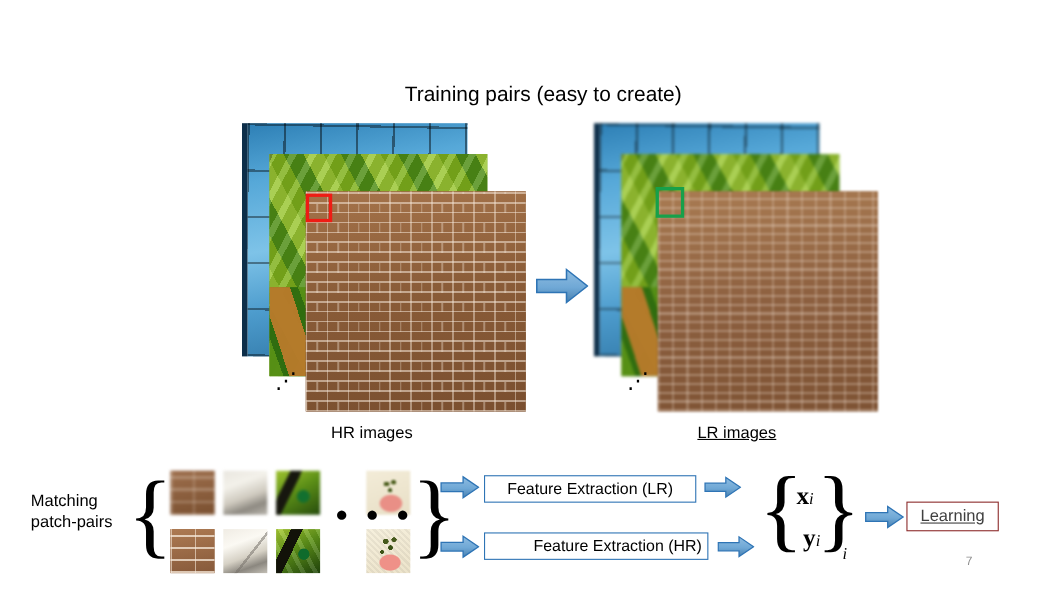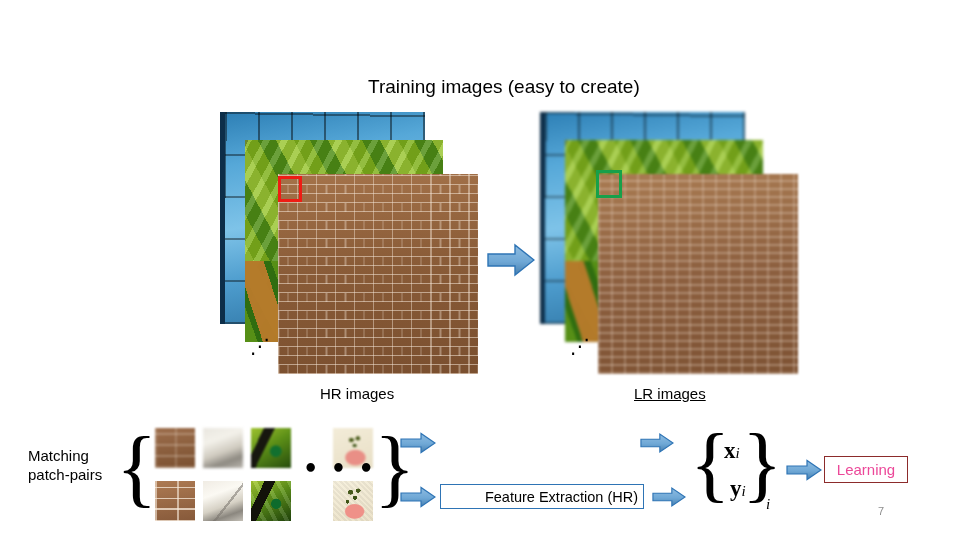--- a/index.html
+++ b/index.html
@@ -19,21 +19,21 @@
     font-size:38px;line-height:44px;font-weight:400;
     letter-spacing:-0.2px;color:#000;
   }
   .subtitle{
     position:absolute;left:368px;top:76px;
     font-size:19px;color:#000;
   }
   .caption{
     position:absolute;font-size:15px;color:#000;
   }
-  .cap-hr{left:320px;top:385px;}
+  .cap-hr{left:301px;top:385px;}
   .cap-lr{left:634px;top:385px;text-decoration:underline;}
 
   .matching{
     position:absolute;left:28px;top:446px;
     font-size:15px;line-height:19px;color:#000;width:96px;
   }
 
   .slide-num{
     position:absolute;left:878px;top:505px;
     font-size:11px;color:#8d8d8d;
@@ -152,23 +152,24 @@
   .fe-box{
     position:absolute;box-sizing:border-box;
     border:1.5px solid #2e74b5;background:#ffffff;
     font-size:14.5px;color:#000;
     display:flex;align-items:center;justify-content:center;
     padding:0 8px;white-space:nowrap;
   }
   .learn-box{
     position:absolute;box-sizing:border-box;
     border:1.5px solid #8c2b2b;background:#ffffff;
-    font-size:15px;color:#ec4899;
+    font-size:15px;color:#404040;
     display:flex;align-items:center;justify-content:center;
     white-space:nowrap;
+    text-decoration:underline;
   }
 
   .math{
     position:absolute;
     font-family:"Liberation Serif", serif;
     color:#000;
   }
   .math .var{font-weight:700;font-size:23px;}
   .math .sub{font-style:italic;font-size:15px;}
 
@@ -227,21 +228,21 @@
       radial-gradient(ellipse 6% 6% at 36% 52%, #3d5416 0 70%, rgba(0,0,0,0) 80%),
       repeating-linear-gradient(45deg, rgba(0,0,0,.05) 0 2px, rgba(0,0,0,0) 2px 4px),
       linear-gradient(160deg,#f6f0dd,#ece3ca);
   }
 </style>
 </head>
 <body>
 
 <div class="slide">
 
-  <div class="subtitle">Training images (easy to create)</div>
+  <div class="subtitle">Training pairs (easy to create)</div>
 
   <div class="stack" style="left:220px;top:112px;width:270px;height:265px;">
     <div class="img facade" style="left:0;top:0;width:200px;height:212px;"></div>
     <div class="img toucan" style="left:25px;top:28px;width:198px;height:202px;">
       <div class="toucan-lower"></div>
     </div>
     <div class="img brick" style="left:58px;top:62px;width:200px;height:200px;">
       <div class="offset"></div>
     </div>
     <div class="marker marker-red" style="left:58px;top:64px;width:24px;height:26px;"></div>
@@ -305,20 +306,21 @@
         </defs>
       <path d="M1 7 H21 V1.5 L35 11 L21 20.5 V15 H1 Z" fill="url(#ag2)" stroke="#2e74b5" stroke-width="1.2"></path>
     </svg>
   </div>
   <div class="arrow" style="left:400px;top:486px;">
     <svg width="36" height="22" viewBox="0 0 36 22">
       <path d="M1 7 H21 V1.5 L35 11 L21 20.5 V15 H1 Z" fill="url(#ag2)" stroke="#2e74b5" stroke-width="1.2"></path>
     </svg>
   </div>
 
+  <div class="fe-box" style="left:440px;top:432px;width:193px;height:25px;">Feature Extraction (LR)</div>
   <div class="fe-box" style="left:440px;top:484px;width:204px;height:25px;padding-left:47px;">Feature Extraction (HR)</div>
 
   <div class="arrow" style="left:640px;top:432px;">
     <svg width="34" height="22" viewBox="0 0 36 22">
       <path d="M1 7 H21 V1.5 L35 11 L21 20.5 V15 H1 Z" fill="url(#ag2)" stroke="#2e74b5" stroke-width="1.2"></path>
     </svg>
   </div>
   <div class="arrow" style="left:652px;top:486px;">
     <svg width="34" height="22" viewBox="0 0 36 22">
       <path d="M1 7 H21 V1.5 L35 11 L21 20.5 V15 H1 Z" fill="url(#ag2)" stroke="#2e74b5" stroke-width="1.2"></path>

